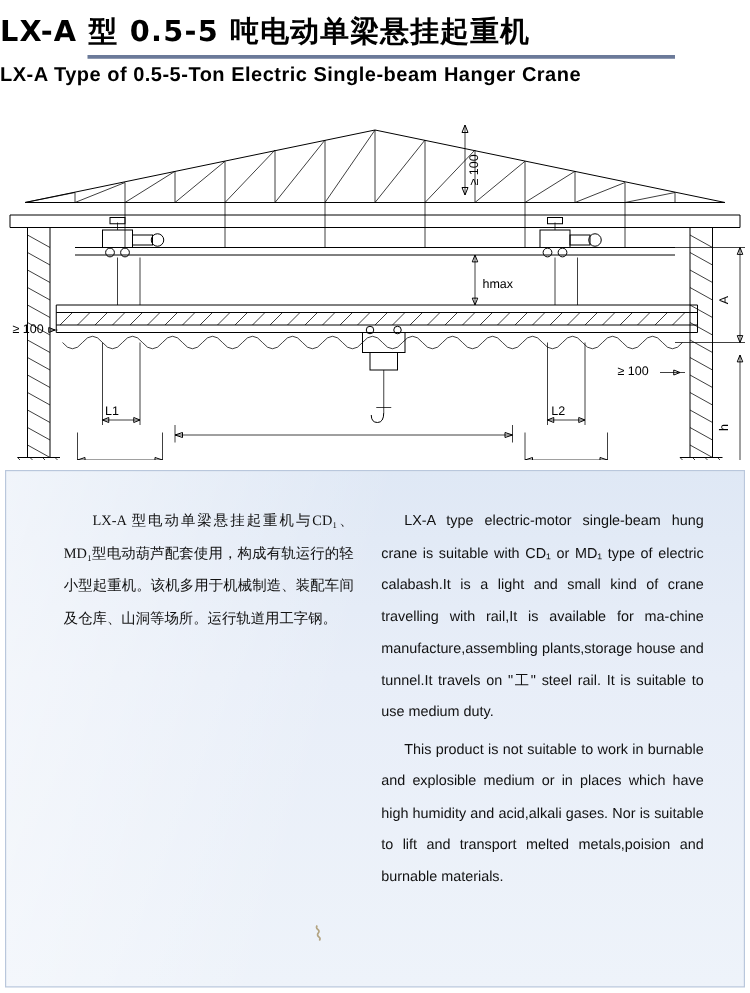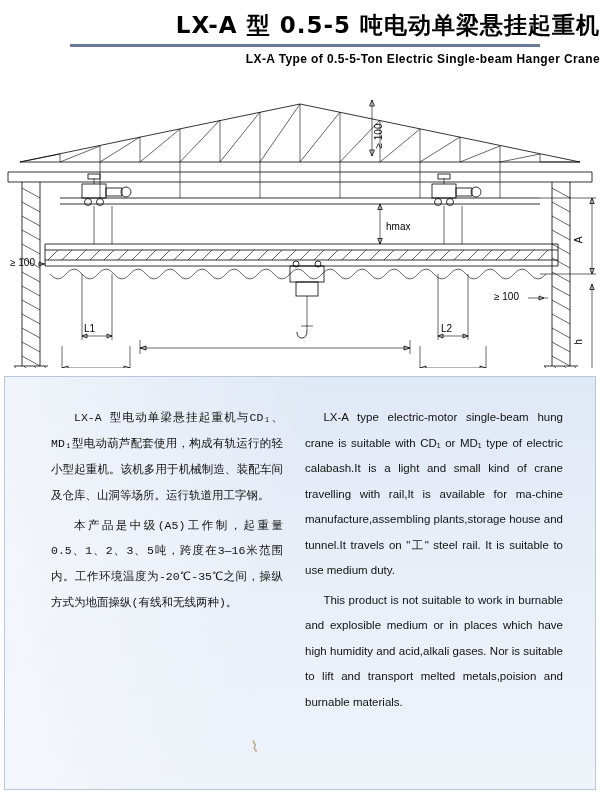--- a/index.html
+++ b/index.html
@@ -9,33 +9,33 @@
     font-family:"Liberation Sans", sans-serif;
     color:#111;
     position:relative;
     overflow:hidden;
   }
   .page{position:relative;width:600px;height:794px;}
 
   
   .title-zh{
     position:absolute;left:0;top:10px;width:600px;
-    text-align:right;
+    text-align:left;
     font-size:23px;font-weight:bold;letter-spacing:1px;
     font-family:"DejaVu Sans", sans-serif;
     color:#000;
   }
   .title-rule{
     position:absolute;left:70px;top:44px;width:470px;height:3px;
     background:#6b7a99;
   }
   .title-en{
     position:absolute;left:0;top:52px;width:600px;
-    text-align:right;
-    font-size:12px;font-weight:bold;letter-spacing:0.4px;
+    text-align:left;
+    font-size:16px;font-weight:bold;letter-spacing:0.4px;
     color:#000;
   }
 
   
   .drawing{
     position:absolute;left:0;top:78px;width:600px;height:290px;
   }
   .drawing svg{display:block;}
 
   
@@ -51,21 +51,21 @@
     background:linear-gradient(105deg, rgba(255,255,255,0.55) 0%, rgba(255,255,255,0) 45%);
     pointer-events:none;
   }
   .col{
     position:absolute;top:28px;
     font-size:11.5px;line-height:2.25;
     color:#111;
   }
   .col-zh{
     left:46px;width:232px;
-    font-family:Liberation Mono, monospace;
+    font-family:Liberation Serif, serif;
     text-align:justify;
   }
   .col-en{
     left:300px;width:258px;
     font-family:"Liberation Sans", sans-serif;
     text-align:justify;
     line-height:2.22;
   }
   .col p{margin:0 0 0 0;}
   .col-zh p{text-indent:2em;}
@@ -348,21 +348,20 @@
       <text class="dim-text" x="275" y="304" text-anchor="middle">S</text>
       <line class="ln-t" x1="140" y1="262" x2="140" y2="276"></line>
       <line class="ln-t" x1="410" y1="262" x2="410" y2="276"></line>
 
     </svg>
   </div>
 
   <div class="panel">
     <div class="col col-zh">
       <p>LX-A 型电动单梁悬挂起重机与CD₁、MD₁型电动葫芦配套使用，构成有轨运行的轻小型起重机。该机多用于机械制造、装配车间及仓库、山洞等场所。运行轨道用工字钢。</p>
-      <p>本产品是中级(A5)工作制，起重量0.5、1、2、3、5吨，跨度在3—16米范围内。工作环境温度为-20℃-35℃之间，操纵方式为地面操纵(有线和无线两种)。</p>
     </div>
     <div class="col col-en">
       <p>LX-A type electric-motor single-beam hung crane is suitable with CD₁ or MD₁ type of electric calabash.It is a light and small kind of crane travelling with rail,It is available for ma-chine manufacture,assembling plants,storage house and tunnel.It travels on "工" steel rail. It is suitable to use medium duty.</p>
       <p>This product is not suitable to work in burnable and explosible medium or in places which have high humidity and acid,alkali gases. Nor is suitable to lift and transport melted metals,poision and burnable materials.</p>
     </div>
     <div class="smudge">⌇</div>
   </div>
 
 </div>
 

